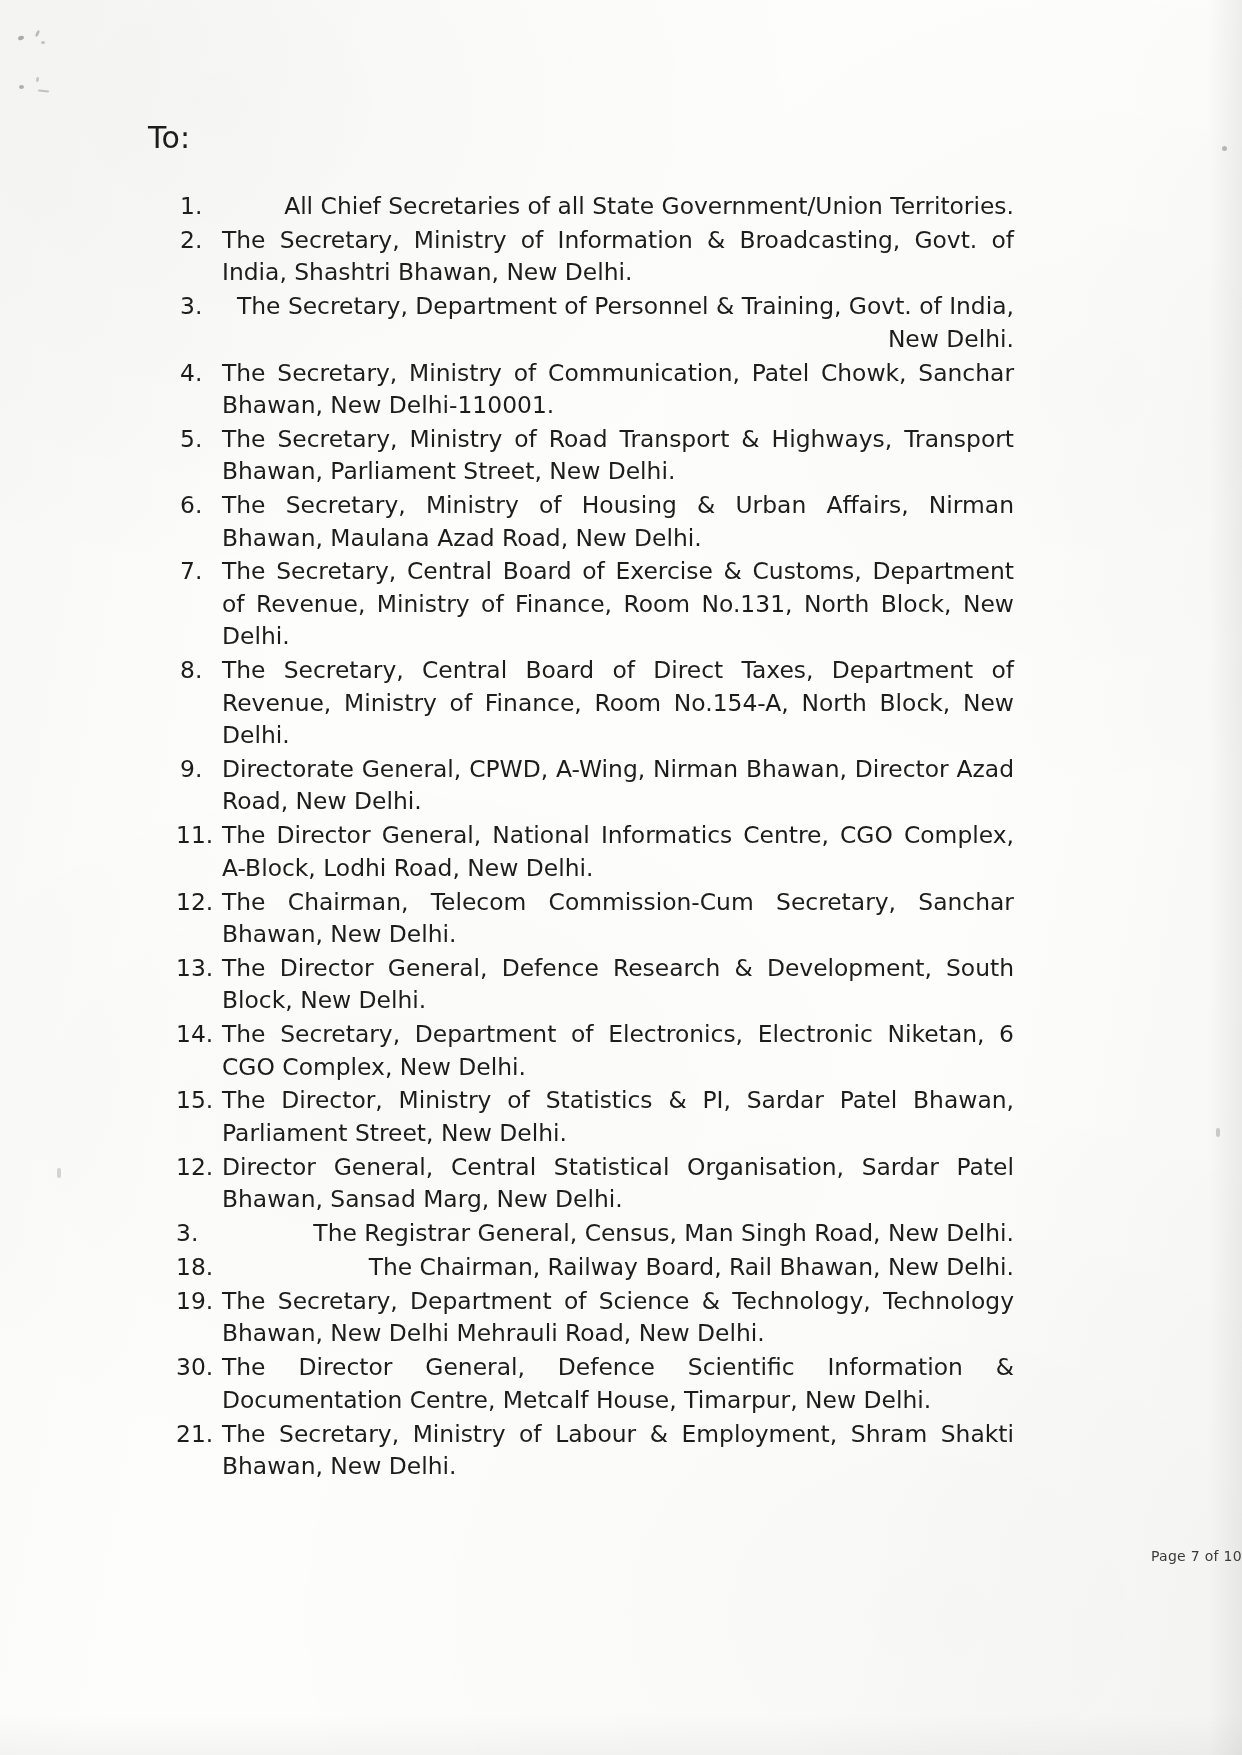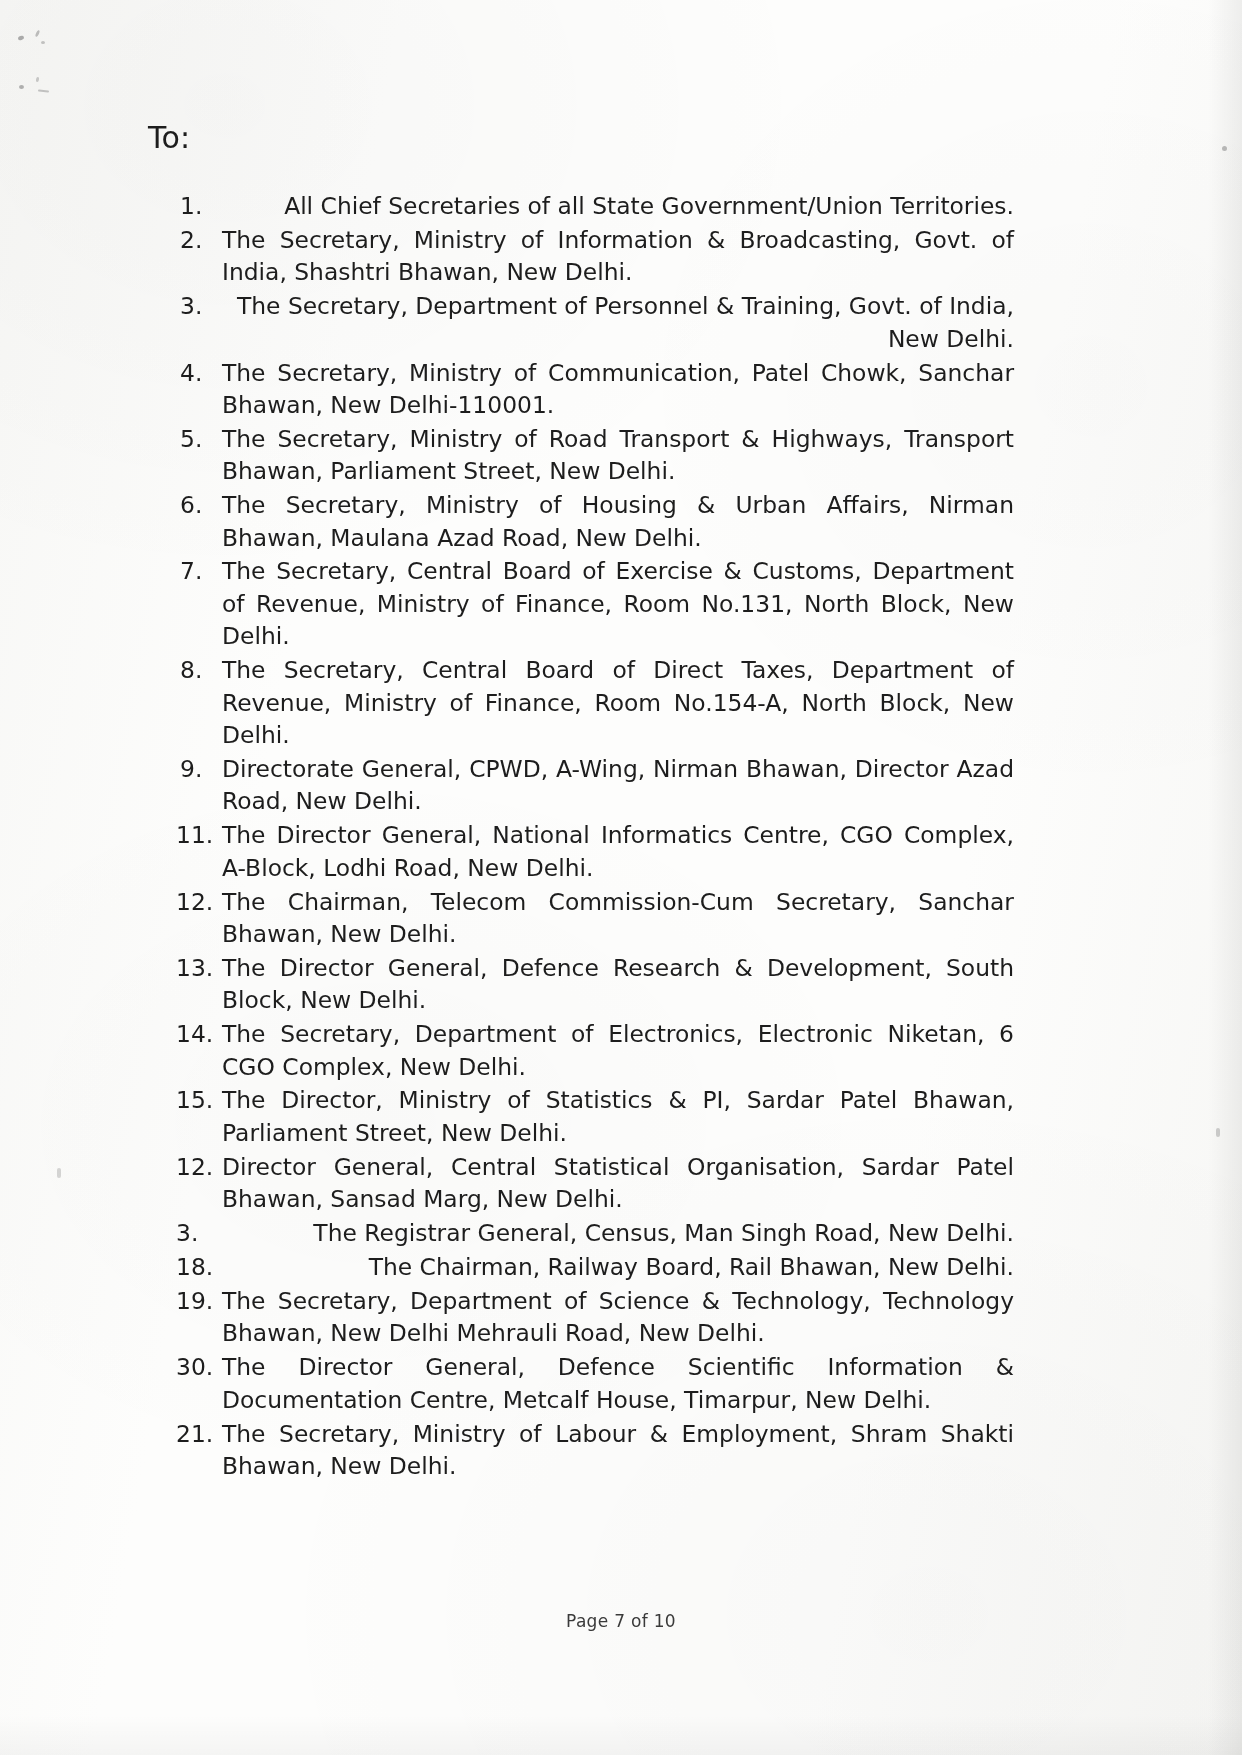--- a/index.html
+++ b/index.html
@@ -112,24 +112,24 @@
     hyphens: none;
   }
   
   .item-text.no-justify {
     text-align: right;
   }
 
   .page-footer {
     position: absolute;
     left: 0;
-    top: 1611px;
+    top: 1548px;
     width: 100%;
-    text-align: center;
-    font-size: 17px;
+    text-align: right;
+    font-size: 14px;
     color: #3a3a3a;
     letter-spacing: .3px;
   }
 </style>
 </head>
 <body>
 
 <div class="page">
 
   <div class="scan-edge-right"></div>

